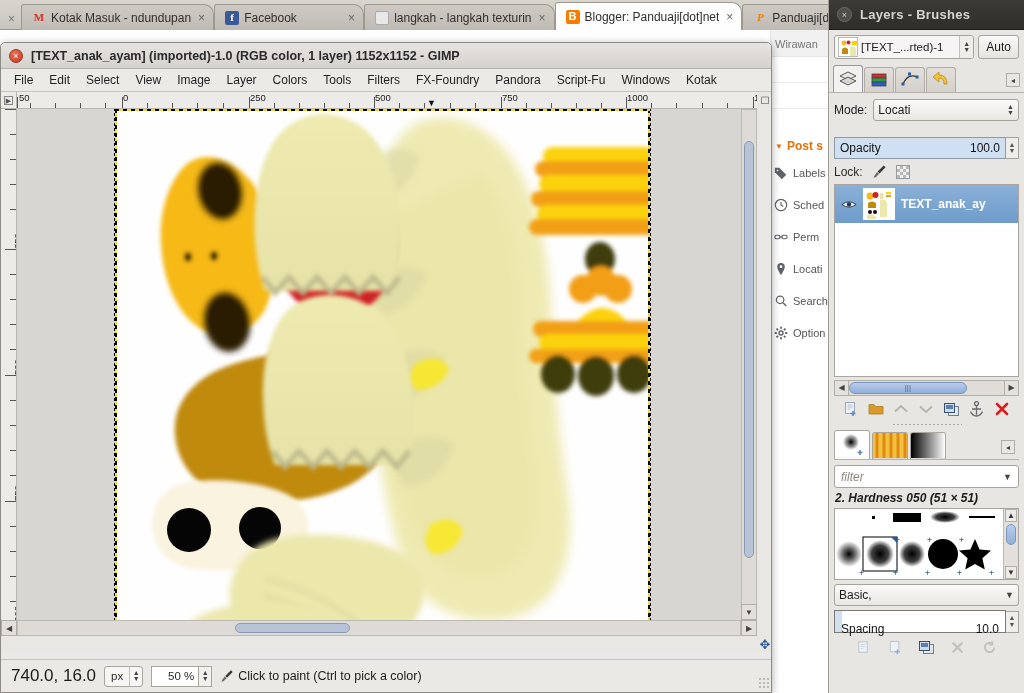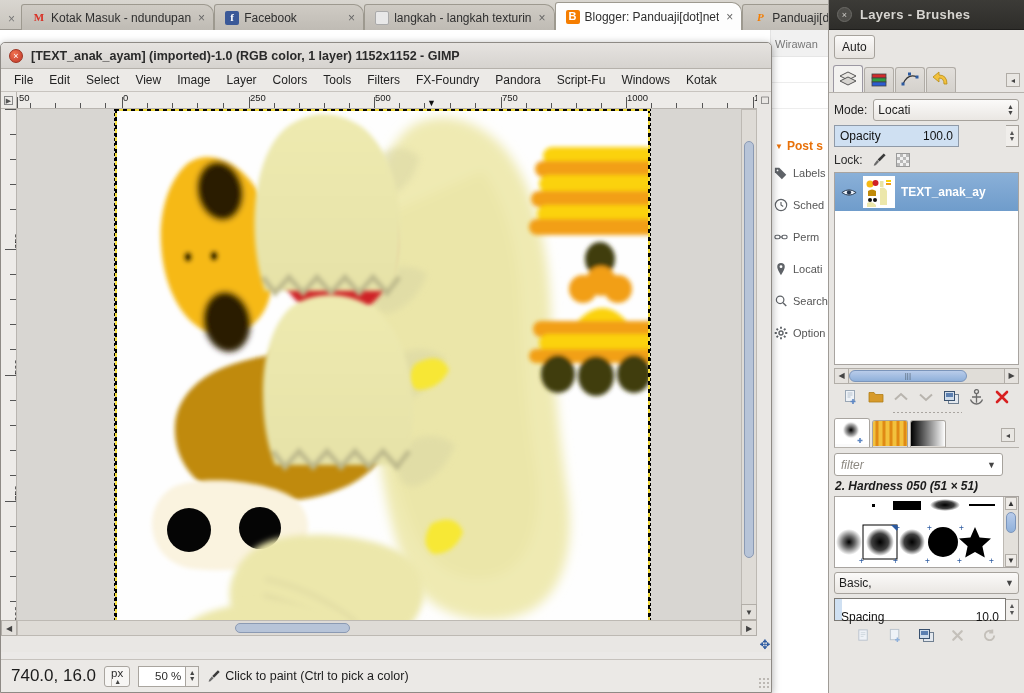--- a/index.html
+++ b/index.html
@@ -146,21 +146,21 @@
              display:flex; align-items:center; justify-content:center; color:#444; font-size:10px;}
 
   
   .gimp-status {
     position:absolute; left:0; bottom:0; width:772px; height:33px;
     background:#ebe9e6; border-top:1px solid #c6c2bd;
     display:flex; align-items:center; gap:8px; padding:0 10px;
   }
   .pos-text { font-size:17px; color:#1b1b1b; min-width:78px; }
   .unit-box { display:flex; align-items:center; height:21px; border:1px solid #a9a59f;
-              background:#f7f6f4; border-radius:3px; overflow:hidden;flex-direction:column; }
+              background:#f7f6f4; border-radius:3px; overflow:hidden; }
   .unit-box .val { padding:0 6px; font-size:11.5px; }
   .spin { display:flex; flex-direction:column; justify-content:center; align-items:center;
           width:13px; height:19px; border-left:1px solid #c3bfb9; font-size:7px; color:#444;
           line-height:.9;}
   .zoom-box { display:flex; align-items:center; height:28px; }
   .zoom-entry { width:48px; height:21px; border:1px solid #a9a59f; background:#fff;
                 text-align:right; padding-right:4px; font-size:11.5px; line-height:19px; }
   .zoom-spin { width:13px; height:21px; border:1px solid #a9a59f; border-left:none;
                background:#f2f0ed; display:flex; flex-direction:column;
                align-items:center; justify-content:center; font-size:7px; color:#444; line-height:.9;}
@@ -201,27 +201,27 @@
                padding:0 4px; border-bottom:1px solid #b6b2ac; position:relative; }
   .dtab { width:30px; height:25px; border:1px solid #b0aca6; border-bottom:none;
           border-radius:3px 3px 0 0; background:linear-gradient(#e2dfdb,#d4d1cc);
           display:flex; align-items:center; justify-content:center; }
   .dtab.active { background:#f3f2f0; border-color:#9c98a3; height:27px; }
   .dtab-menu { position:absolute; right:4px; bottom:5px; width:14px; height:14px;
                border:1px solid #b0aca6; background:#e9e7e3; color:#444; font-size:8px;
                display:flex; align-items:center; justify-content:center; }
 
   .layers-panel { background:#e8e6e3; padding:3px 5px 0 5px; }
-  .row-mode { display:flex; align-items:center; gap:6px; margin:3px 0 4px 0; }
+  .row-mode { display:flex; align-items:center; gap:6px; margin:3px 0 16px 0; }
   .row-mode .lbl { font-size:12px; color:#1c1c1c; }
   .combo { flex:1; height:22px; border:1px solid #a6a29c; border-radius:3px;
            background:linear-gradient(#fbfaf9,#eae7e3);
            display:flex; align-items:center; padding:0 4px; font-size:12px; color:#1c1c1c;}
   .combo .cspin { margin-left:auto; font-size:7px; color:#444; line-height:.9; text-align:center;}
-  .slider-row { display:flex; align-items:center; margin-bottom:0;gap:47px; }
+  .slider-row { display:flex; align-items:center; margin-bottom:0; }
   .slider {
     flex:1; height:22px; border:1px solid #8f9aa8; background:#cfe0f2;
     display:flex; align-items:center; justify-content:space-between;
     padding:0 5px; font-size:12px; color:#111;
   }
   .slider-spin { width:13px; height:22px; border:1px solid #a6a29c; border-left:none;
                  background:#f0eeeb; display:flex; flex-direction:column;
                  align-items:center; justify-content:center; font-size:7px; color:#555; line-height:.9;}
   .lock-row { display:flex; align-items:center; gap:9px; margin:5px 0 5px 0; font-size:12px;}
   .checkers { width:14px; height:14px;
@@ -253,21 +253,21 @@
   .dock-grip .dots { width:70px; height:3px;
     background: radial-gradient(#a9a5a0 45%, transparent 46%) 0 0/4px 3px; }
 
   
   .brush-panel { padding:0 5px; }
   .brush-tabs { display:flex; align-items:flex-end; gap:2px; height:32px; position:relative;
                 border-bottom:1px solid #b6b2ac; }
   .btab { width:36px; height:27px; border:1px solid #a9a5a0; border-bottom:none;
           border-radius:3px 3px 0 0; background:#ddd9d4; overflow:hidden; position:relative; }
   .btab.active { background:#fafafa; height:29px; }
-  .filter-row { margin:5px 16px 3px 0; }
+  .filter-row { margin:5px 0 3px 0; }
   .filter-box { height:23px; border:1px solid #a6a29c; border-radius:3px; background:#fff;
                 display:flex; align-items:center; padding:0 6px; }
   .filter-ph { color:#8c8880; font-style:italic; font-size:12px; flex:1; }
   .brush-name { font-style:italic; font-weight:bold; font-size:12px; color:#1c1c1c; margin:3px 0 3px 1px;}
   .brush-grid-wrap { display:flex; border:1px solid #a8a4a0; background:#fff; height:72px; }
   .brush-grid { flex:1; position:relative; overflow:hidden; }
   .bg-vsb { width:15px; background:#e3e0db; border-left:1px solid #bdb9b3; position:relative; }
   .bg-vsb .t { position:absolute; left:2px; right:2px; top:22%; height:30%;
                background:linear-gradient(#b9ccea,#8fb0da); border:1px solid #7b95bb; border-radius:6px;}
   .bg-vsb .b { position:absolute; left:1px; right:1px; height:13px; background:#eeebe7;
@@ -668,20 +668,34 @@
     </div>
   </div>
 
   <div class="dock">
     <div class="dock-title">
       <span class="dock-close">×</span>
       <span class="dock-title-text">Layers - Brushes</span>
     </div>
 
     <div class="dock-imgsel">
+      <div class="imgsel-box">
+        <span class="imgsel-thumb">
+          <svg width="20" height="20" viewBox="0 0 20 20">
+            <rect width="20" height="20" fill="#fff"></rect>
+            <circle cx="5" cy="5" r="2.4" fill="#f6b915"></circle>
+            <circle cx="9.5" cy="4.5" r="2" fill="#cf2026"></circle>
+            <rect x="13" y="3" width="5" height="4" fill="#fbd20a"></rect>
+            <path d="M3 11 q3 -3 6 0 v5 h-6z" fill="#c08a0a"></path>
+            <path d="M11 9 q4 -2 6 2 v8 h-6z" fill="#ece7ab"></path>
+          </svg>
+        </span>
+        <span class="imgsel-name">[TEXT_...rted)-1</span>
+        <span class="imgsel-spin">▲<br>▼</span>
+      </div>
       <div class="auto-btn">Auto</div>
     </div>
 
     <div class="dock-tabs">
       <div class="dtab active">
         <svg width="20" height="18" viewBox="0 0 20 18">
           <path d="M10 2 L18 6 L10 10 L2 6z" fill="#e9e7e3" stroke="#555" stroke-width="1"></path>
           <path d="M10 7 L18 11 L10 15 L2 11z" fill="#d6d4d0" stroke="#555" stroke-width="1"></path>
         </svg>
       </div>

